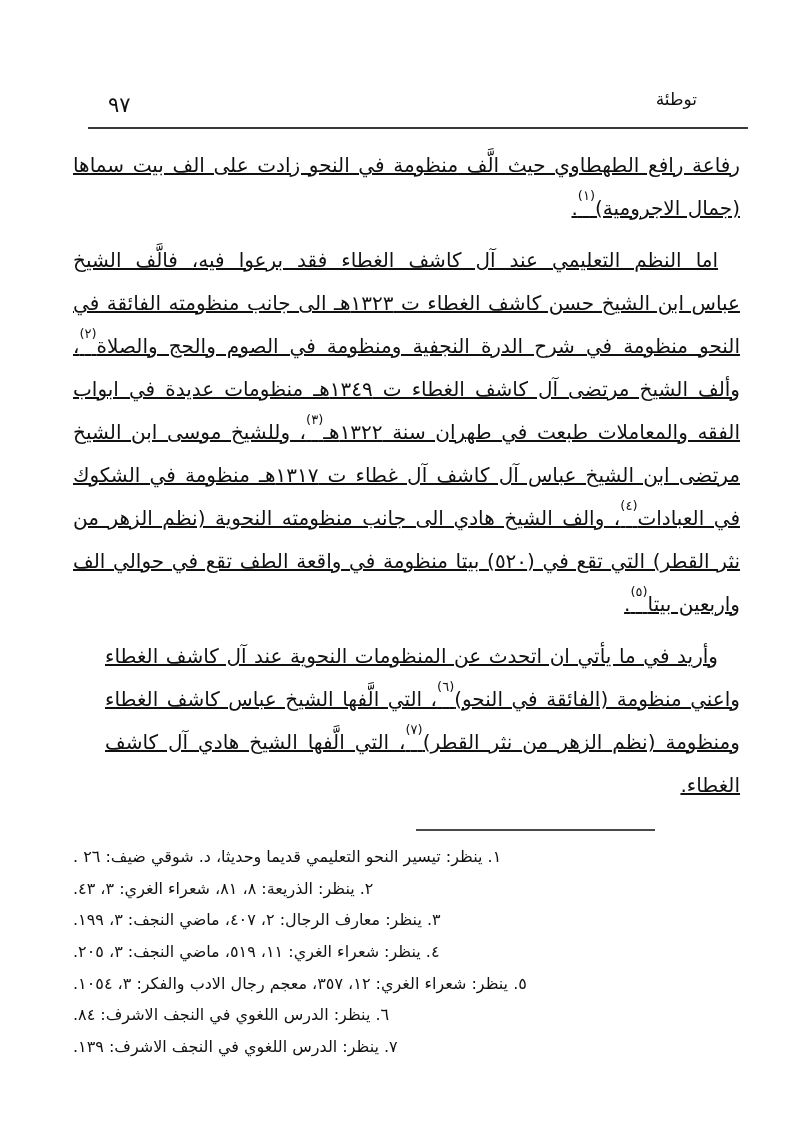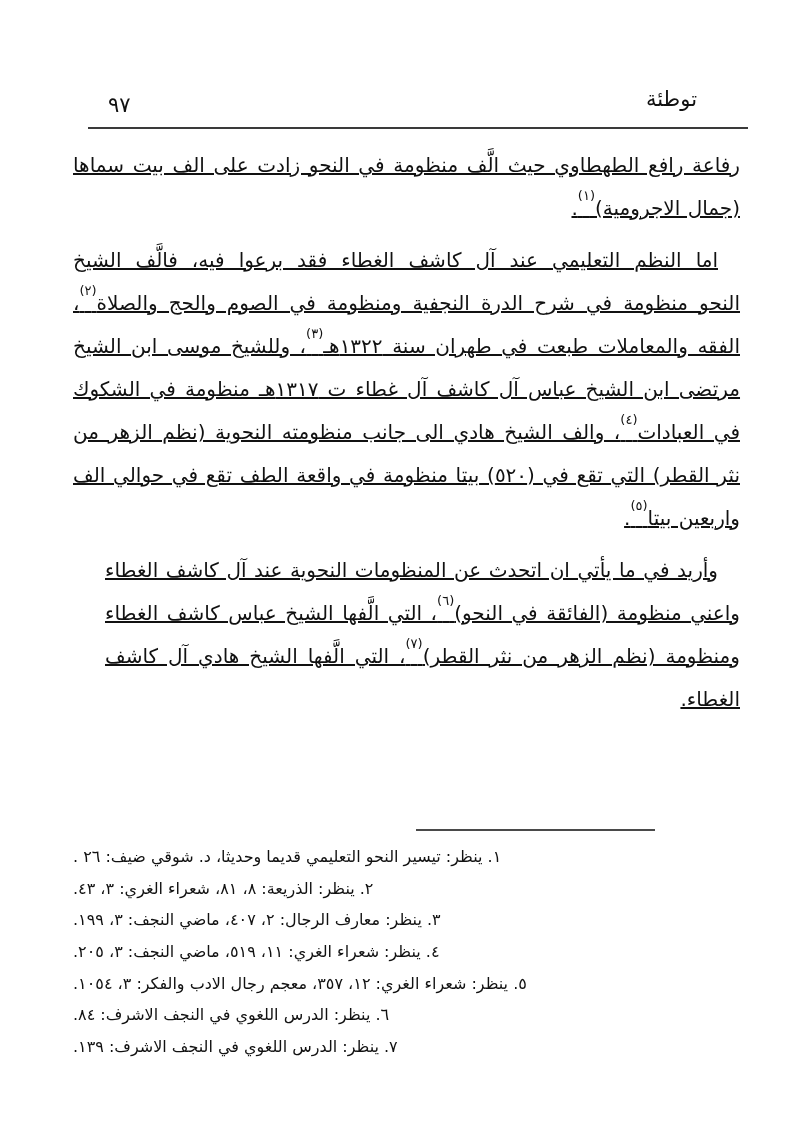--- a/index.html
+++ b/index.html
@@ -24,21 +24,21 @@
     top: 92px;
     font-size: 21px;
     line-height: 26px;
     color: #111;
     direction: rtl;
   }
   .running-title {
     position: absolute;
     right: 106px;
     top: 87px;
-    font-size: 21px;
+    font-size: 17px;
     line-height: 24px;
     color: #111;
   }
   .header-rule {
     position: absolute;
     left: 78px;
     top: 127px;
     width: 660px;
     height: 2px;
     background: #3a3a3a;
@@ -113,21 +113,23 @@
 
   <div class="header-rule"></div>
 
   <div class="body-text" id="body-text">
       <div class="paragraph">
         <div class="body-line">رفاعة رافع الطهطاوي حيث الَّف منظومة في النحو زادت على الف بيت سماها</div>
         <div class="body-line last">(جمال الاجرومية)<sup>(١)</sup>.</div>
       </div>
       <div class="paragraph">
         <div class="body-line indent">اما النظم التعليمي عند آل كاشف الغطاء فقد برعوا فيه، فالَّف الشيخ</div>
+        <div class="body-line">عباس ابن الشيخ حسن كاشف الغطاء ت ١٣٢٣هـ الى جانب منظومته الفائقة في</div>
         <div class="body-line">النحو منظومة في شرح الدرة النجفية ومنظومة في الصوم والحج والصلاة<sup>(٢)</sup>،</div>
+        <div class="body-line">وألف الشيخ مرتضى آل كاشف الغطاء ت ١٣٤٩هـ منظومات عديدة في ابواب</div>
         <div class="body-line">الفقه والمعاملات طبعت في طهران سنة ١٣٢٢هـ<sup>(٣)</sup>، وللشيخ موسى ابن الشيخ</div>
         <div class="body-line">مرتضى ابن الشيخ عباس آل كاشف آل غطاء ت ١٣١٧هـ منظومة في الشكوك</div>
         <div class="body-line">في العبادات<sup>(٤)</sup>، والف الشيخ هادي الى جانب منظومته النحوية (نظم الزهر من</div>
         <div class="body-line">نثر القطر) التي تقع في (٥٢٠) بيتا منظومة في واقعة الطف تقع في حوالي الف</div>
         <div class="body-line last">واربعين بيتا<sup>(٥)</sup>.</div>
       </div>
       <div class="paragraph">
         <div class="body-line indent">وأريد في ما يأتي ان اتحدث عن المنظومات النحوية عند آل كاشف الغطاء</div>
         <div class="body-line">واعني منظومة (الفائقة في النحو)<sup>(٦)</sup>، التي الَّفها الشيخ عباس كاشف الغطاء</div>
         <div class="body-line">ومنظومة (نظم الزهر من نثر القطر)<sup>(٧)</sup>، التي الَّفها الشيخ هادي آل كاشف</div>

